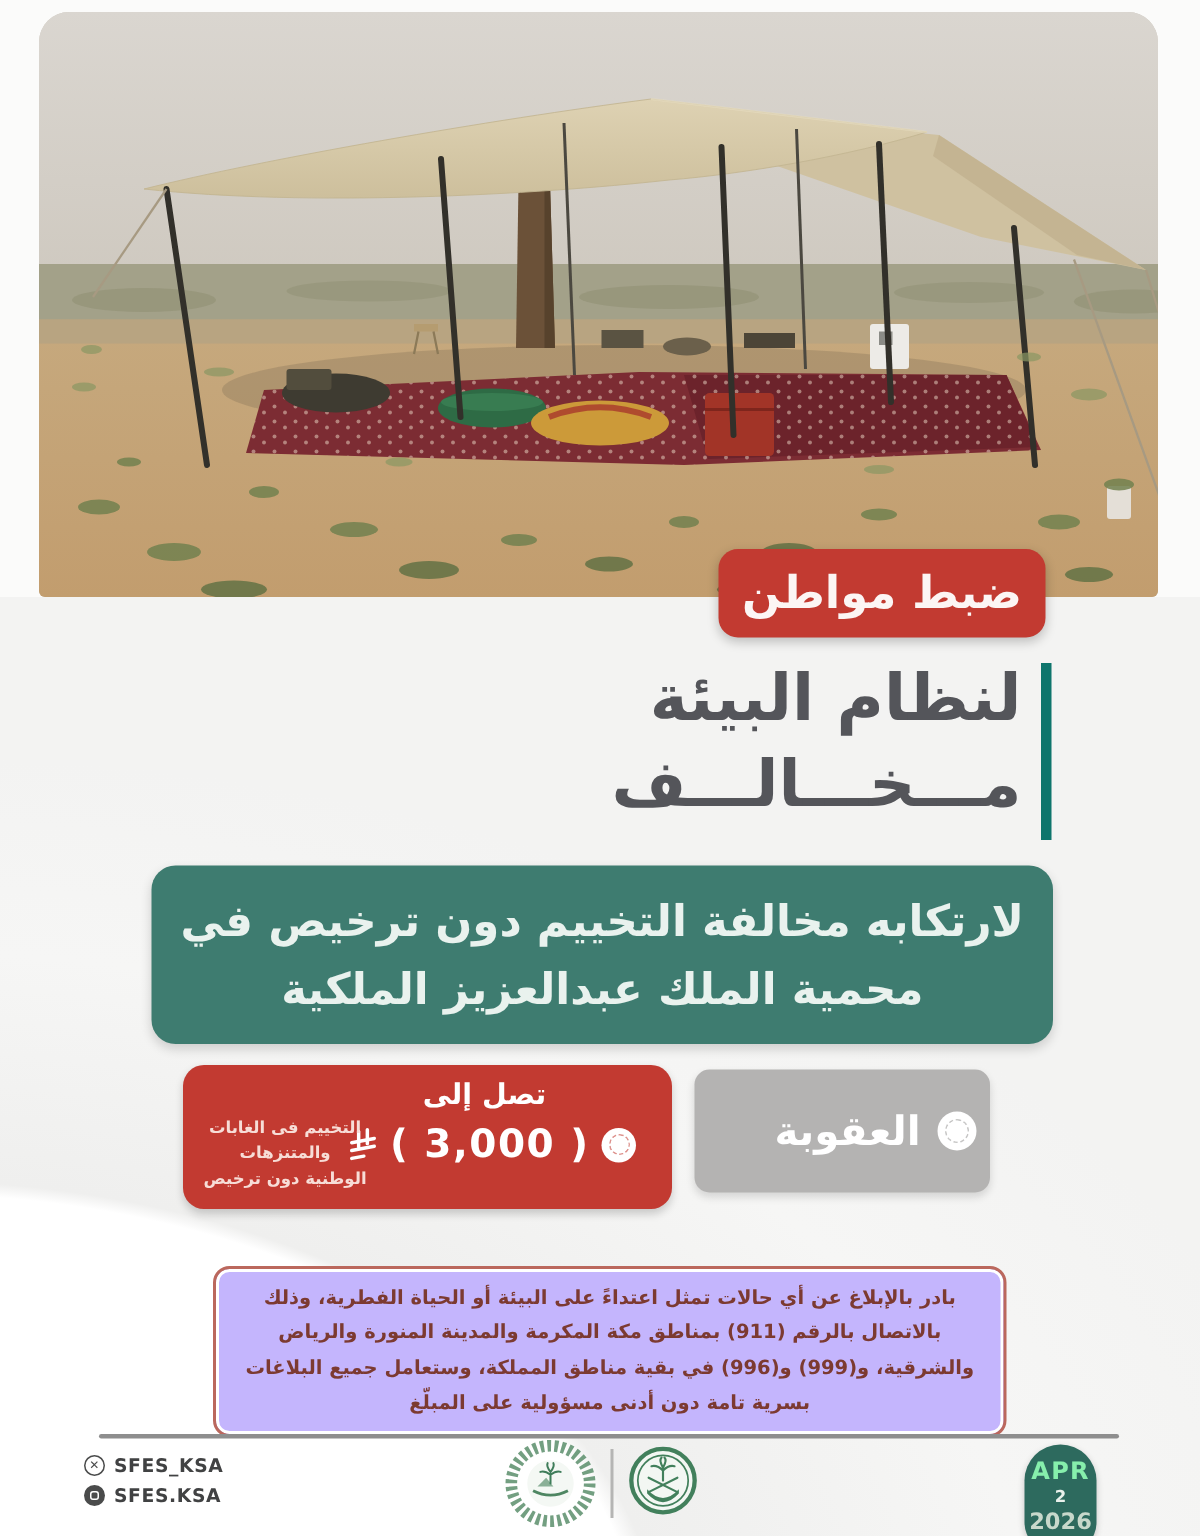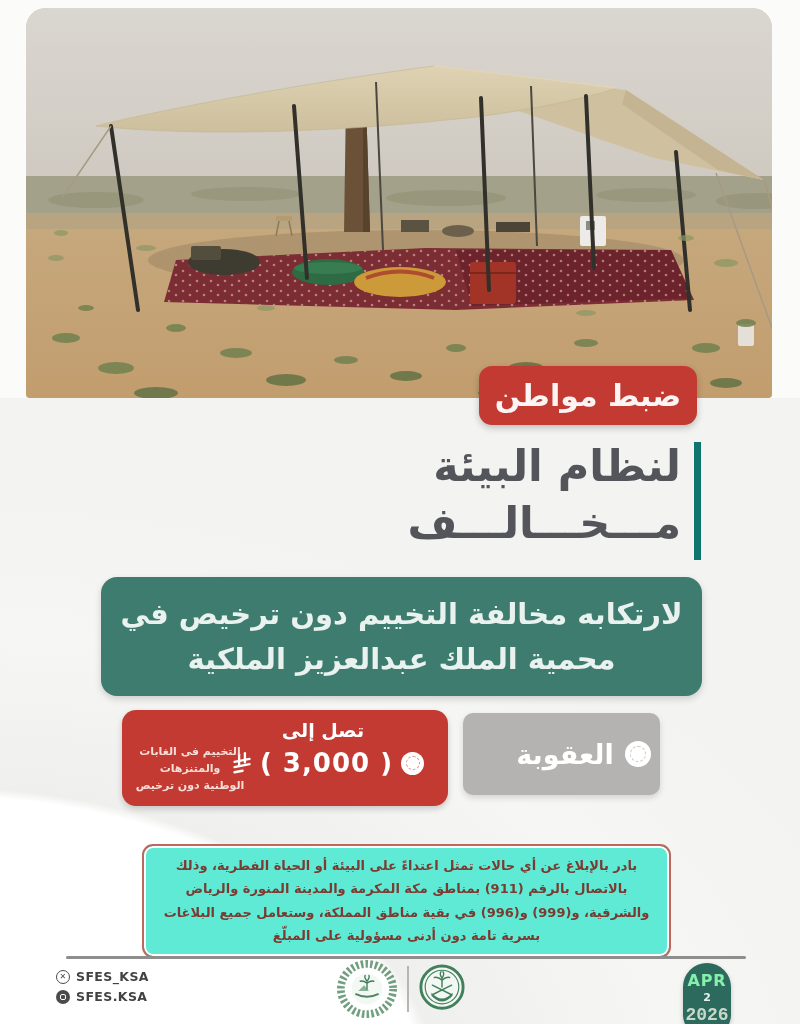--- a/index.html
+++ b/index.html
@@ -71,21 +71,21 @@
   .seal { width:26px; height:26px; border-radius:50%; background:#ffffff; flex:0 0 auto;
           display:flex; align-items:center; justify-content:center; }
   .seal .ring { width:16px; height:16px; border-radius:50%; border:1.5px dashed; opacity:.55; }
   .seal.gray .ring { border-color:#9a9998; }
   .seal.red  .ring { border-color:#c23a31; }
   .seal.small { width:23px; height:23px; }
   .seal.small .ring { width:14px; height:14px; }
   
   .report-note {
     position:absolute; left:142px; top:844px; width:529px; min-height:74px;
-    background:#5eead4; border:2.5px solid #bb685d; border-radius:11px;
+    background:#c4b5fd; border:2.5px solid #bb685d; border-radius:11px;
     box-shadow:inset 0 0 0 2px #ffffff;
     direction:rtl; text-align:center;
     color:#7c3a31; font-size:13px; font-weight:bold; line-height:1.8;
     padding:8px 14px;
   }
   
   .divider { position:absolute; left:66px; top:956px; width:680px; height:3px;
              background:#8e8e8e; border-radius:2px; }
   .handles { position:absolute; left:56px; top:969px; display:flex; flex-direction:column; gap:5px; }
   .handle  { display:flex; align-items:center; gap:6px;
@@ -100,21 +100,21 @@
            display:flex; align-items:center; gap:9px; }
   .logo-sep { width:2px; height:46px; background:#b5b5b4; }
   .date-pill {
     position:absolute; left:683px; top:963px; width:48px; height:72px;
     background:#2d6a5e; border-radius:24px 24px 20px 20px;
     display:flex; flex-direction:column; align-items:center; padding-top:8px; gap:1px;
     box-shadow:0 2px 5px rgba(0,0,0,.2);
   }
   .date-month { font-size:16px; font-weight:bold; color:#86efac; letter-spacing:.8px; }
   .date-day   { font-size:11px; font-weight:bold; color:#eaf1ec; }
-  .date-year  { font-size:18px; font-weight:bold; color:#c7d8cb;font-family:Liberation Mono, monospace; }
+  .date-year  { font-size:15px; font-weight:bold; color:#c7d8cb; }
 </style>
 </head>
 <body>
 
 <div class="page">
 
   <div class="photo">
     <svg width="746" height="390" viewBox="0 0 746 390">
       <defs>
         <linearGradient id="sky" x1="0" y1="0" x2="0" y2="1">

